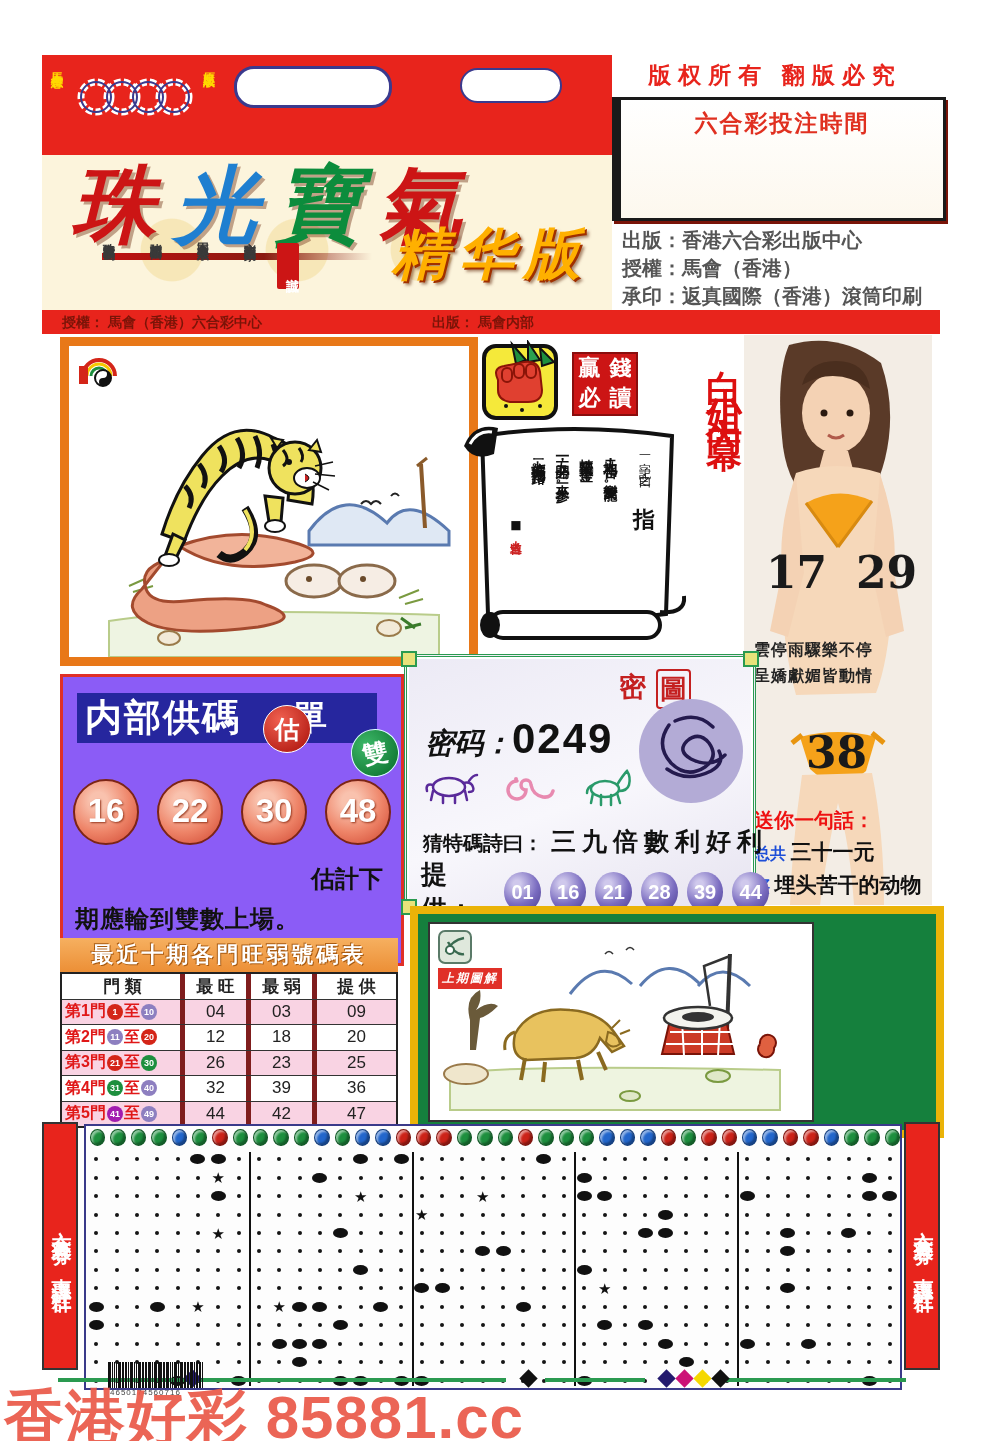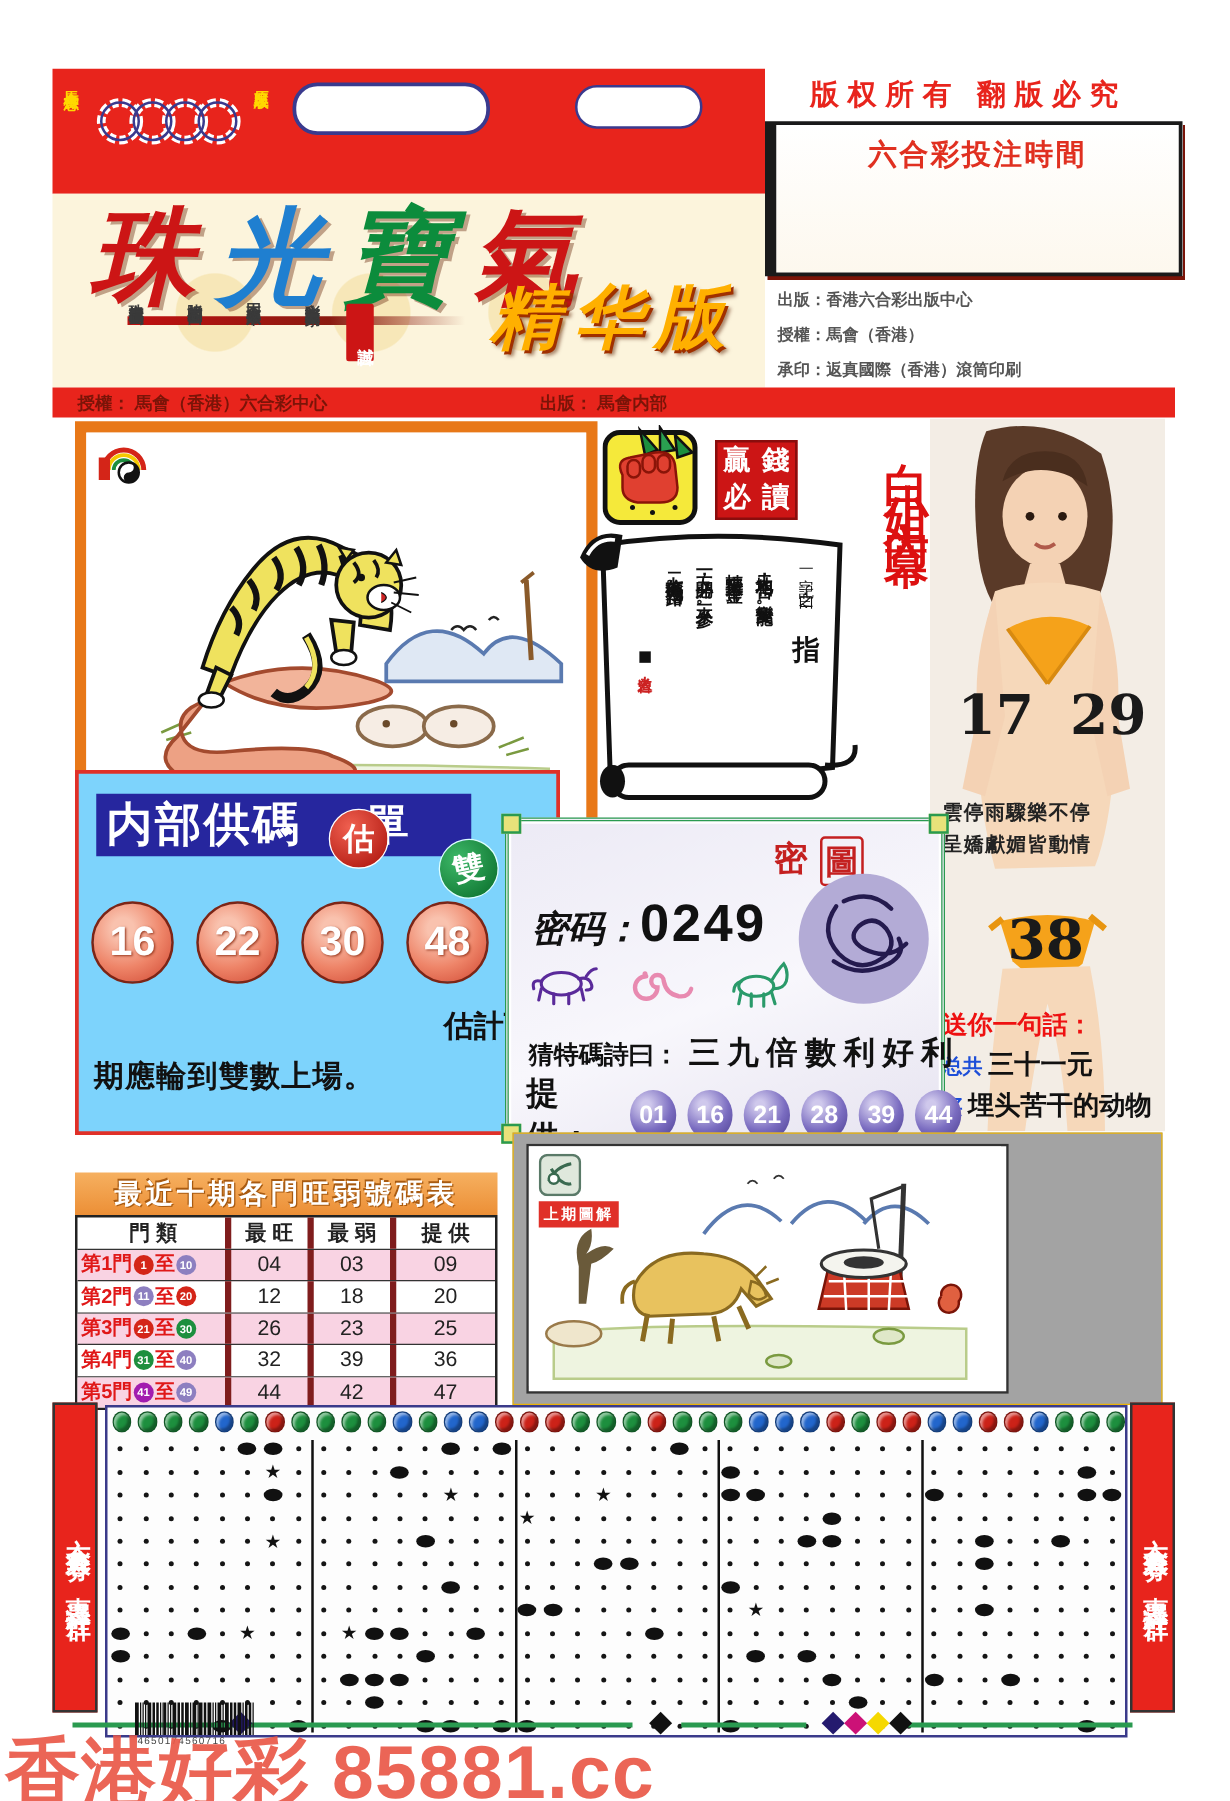--- a/index.html
+++ b/index.html
@@ -12,21 +12,21 @@
   #header-band{left:42px;top:55px;width:570px;height:100px;background:#e8241c;}
   .logo-side{color:#ffd900;font-size:12px;font-weight:bold;line-height:13px;letter-spacing:1px;}
   #logo-left{left:8px;top:8px;}
   #logo-right{left:160px;top:8px;}
   .oval{background:#ffffff;border:3px solid #3a3a8e;border-radius:20px;}
   #oval1{left:192px;top:11px;width:152px;height:36px;}
   #oval2{left:418px;top:13px;width:98px;height:31px;border-width:2px;}
   #copyright{left:612px;top:60px;width:326px;height:36px;color:#e8241c;font-size:23px;font-weight:bold;letter-spacing:7px;text-align:center;}
   #bet-box{left:612px;top:97px;width:322px;height:118px;background:linear-gradient(180deg,#ffffff 0%,#fdf8ee 100%);border:3px solid #1a1a1a;border-left-width:9px;box-shadow:2px 3px 0 #7a1408;}
   #bet-title{margin-top:8px;text-align:center;color:#e03020;font-size:23px;font-weight:bold;letter-spacing:2px;}
-  #publisher{left:622px;top:226px;width:316px;color:#555555;font-size:13px;font-weight:bold;line-height:28px;}
+  #publisher{left:622px;top:226px;width:316px;color:#555555;font-size:20px;font-weight:bold;line-height:28px;}
 
   
   #masthead{left:42px;top:155px;width:570px;height:155px;
      background:radial-gradient(circle 56px at 130px 95px,#f7e7b8 55%,transparent 57%),
                 radial-gradient(circle 56px at 255px 95px,#f7e7b8 55%,transparent 57%),
                 radial-gradient(circle 56px at 380px 95px,#f7e7b8 55%,transparent 57%),
                 #fcf4dc;}
   #main-title{left:30px;top:-6px;width:560px;font-family:"DejaVu Serif",serif;font-weight:bold;font-style:italic;font-size:84px;letter-spacing:18px;white-space:nowrap;}
   #main-title span{text-shadow:3px 3px 0 rgba(120,60,30,0.45);}
   #title-swoosh{left:60px;top:98px;width:270px;height:7px;background:linear-gradient(90deg,#c01010,#8a1a10 60%,rgba(160,120,90,0));}
@@ -63,21 +63,21 @@
   #num17{left:22px;top:212px;}
   #num29{left:112px;top:212px;}
   #num38{left:62px;top:392px;}
   #girl-poem{left:10px;top:302px;width:175px;font-family:"DejaVu Serif",serif;font-size:16px;font-weight:bold;color:#222;line-height:26px;letter-spacing:1px;}
   #gift{left:10px;top:470px;width:175px;line-height:31px;}
   #gift-title{color:#ee1111;font-size:20px;font-weight:bold;}
   .gift-red{color:#1d4ed8;font-size:16px;font-weight:bold;}
   .gift-black{color:#111;font-size:21px;font-weight:bold;}
 
   
-  #codes-panel{left:60px;top:616px;width:338px;height:286px;background:#7dd3fc;border:3px solid #e03028;padding-left:44px;}
+  #codes-panel{left:60px;top:674px;width:338px;height:286px;background:#8b5cf6;border:3px solid #e03028;}
   #codes-banner{position:absolute;left:14px;top:16px;width:300px;height:50px;background:#26269e;color:#ffffff;display:flex;align-items:center;}
   #codes-banner .t1{font-size:37px;font-weight:bold;letter-spacing:2px;margin-left:8px;}
   #codes-banner .t2{font-size:34px;font-weight:bold;margin-left:52px;}
   .circ{position:absolute;border-radius:50%;color:#fff;font-weight:bold;text-align:center;}
   #odd-circle{left:200px;top:28px;width:46px;height:46px;background:radial-gradient(circle at 35% 30%,#f06050,#a80f08);font-size:25px;line-height:46px;border:1px solid #fff;}
   #even-circle{left:288px;top:52px;width:46px;height:46px;background:radial-gradient(circle at 35% 30%,#3db868,#076a28);font-size:25px;line-height:46px;transform:rotate(-12deg);border:1px solid #dff;}
   #code-balls{position:absolute;left:10px;top:102px;width:318px;display:flex;justify-content:space-between;}
   .code-ball{width:62px;height:62px;border-radius:50%;background:radial-gradient(circle at 38% 32%,#f9c2ae 15%,#ee8468 55%,#cf4530);border:2px solid #7c2516;color:#fff;font-size:33px;font-weight:bold;text-align:center;line-height:60px;text-shadow:1px 1px 2px #9a3a20;}
   #estimate1{position:absolute;right:18px;top:186px;color:#111;font-size:24px;font-weight:bold;}
   #estimate2{position:absolute;left:12px;top:226px;color:#111;font-size:24px;font-weight:bold;letter-spacing:1px;}
@@ -94,21 +94,21 @@
   #secret-circle{position:absolute;left:232px;top:42px;width:104px;height:104px;border-radius:50%;background:#b3abd6;}
   #animal-row{position:absolute;left:16px;top:108px;display:flex;gap:26px;align-items:center;}
   #poem-row{position:absolute;left:16px;top:168px;color:#111;white-space:nowrap;}
   #poem-row .lab{font-family:"DejaVu Serif",serif;font-size:20px;font-weight:bold;}
   #poem-row .txt{font-family:"DejaVu Serif",serif;font-size:25px;font-weight:bold;letter-spacing:6px;margin-left:8px;}
   #provide-row{position:absolute;left:14px;top:200px;display:flex;align-items:center;}
   #provide-row .lab{font-size:26px;font-weight:bold;color:#111;letter-spacing:1px;}
   .pball{width:40px;height:40px;border-radius:50%;margin-left:9px;background:radial-gradient(circle at 35% 30%,#cfc8ec 10%,#7a6cc0 55%,#473a8c);color:#fff;font-size:20px;font-weight:bold;text-align:center;line-height:40px;}
 
   
-  #cow-panel{left:410px;top:906px;width:518px;height:216px;background:#a3a3a3;border:1px solid #eab308;}
+  #cow-panel{left:410px;top:906px;width:518px;height:216px;background:#15803d;border:8px solid #eab308;font-style:italic;}
   #cow-frame{position:absolute;left:10px;top:8px;width:382px;height:196px;border:2px solid #333;background:#ffffff;}
   #prev-icon{position:absolute;left:8px;top:6px;}
   #prev-label{position:absolute;left:8px;top:44px;background:#e03028;color:#fff;font-size:12px;font-weight:bold;padding:2px 4px;letter-spacing:2px;}
 
   
   #hotcold{left:60px;top:938px;width:338px;height:184px;}
   #hotcold-title{height:34px;background:linear-gradient(180deg,#f6b060,#ec8f36);color:#ffffff;font-size:22px;font-weight:bold;text-align:center;line-height:34px;letter-spacing:3px;text-shadow:1px 1px 0 #a85a10,-1px -1px 0 #a85a10;}
   #hotcold-grid{border:2px solid #222;background:#fff;}
   .hc-row{display:grid;grid-template-columns:118px 66px 66px 84px;height:24.5px;border-bottom:1px solid #333;}
   .hc-row:last-child{border-bottom:none;}

